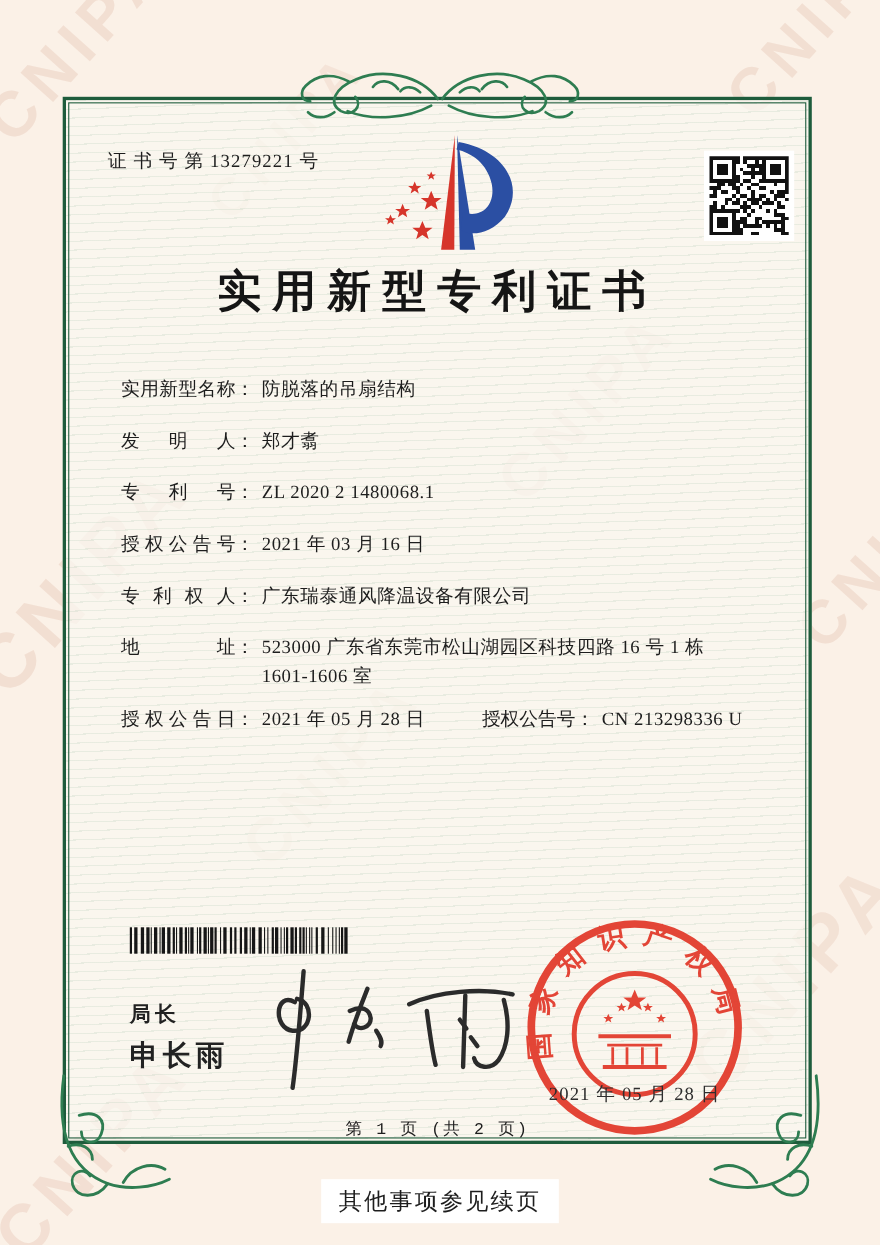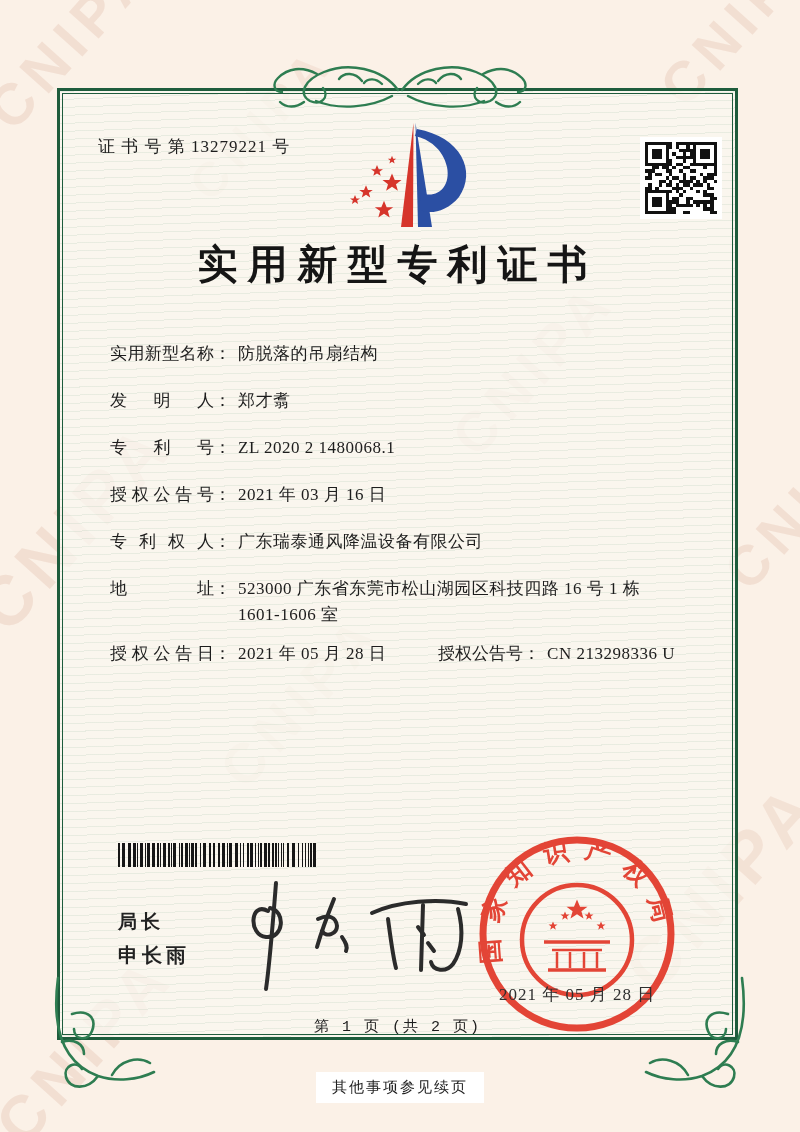--- a/index.html
+++ b/index.html
@@ -69,37 +69,37 @@
   .paras p {
     font-size:17px; line-height:1.62; text-align:justify; text-indent:2em;
     letter-spacing:.4px;
   }
 
   
   .barcode { position:absolute; left:58px; top:752px; height:24px; display:flex; align-items:stretch; }
   .barcode span { display:block; background:#161616; }
   .sig-title { position:absolute; left:58px; top:818px; font-size:19px; font-weight:bold;
                letter-spacing:4px; font-family:"Liberation Sans","DejaVu Sans",sans-serif; color:#222; }
-  .sig-name  { position:absolute; left:58px; top:851px; font-size:20px; font-weight:bold;
+  .sig-name  { position:absolute; left:58px; top:851px; font-size:26px; font-weight:bold;
                letter-spacing:4px; font-family:"Liberation Sans","DejaVu Sans",sans-serif; color:#222;text-align:right; }
   .sig-hand { position:absolute; left:162px; top:780px; width:266px; height:122px; }
   .seal { position:absolute; left:414px; top:740px; width:206px; height:206px; opacity:.95; }
   .seal-date {
     position:absolute; left:414px; top:892px; width:206px; text-align:center;
     font-size:17px; color:#2e2e2e; letter-spacing:1px; z-index:3;
   }
   .page-info { position:absolute; left:0; right:0; top:926px; text-align:center; font-size:15px; letter-spacing:2px;font-family:Liberation Mono, monospace; }
 
   
   .ornament-top { position:absolute; left:250px; top:54px; width:300px; height:66px; z-index:2; }
   .ornament-bl  { position:absolute; left:42px;  top:972px; width:138px; height:138px; z-index:2; }
   .ornament-br  { position:absolute; left:620px; top:972px; width:138px; height:138px; z-index:2; transform:scaleX(-1); }
   .foot-note {
     position:absolute; left:50%; top:1072px; transform:translateX(-50%);
-    background:#ffffff; padding:6px 16px; font-size:15px; letter-spacing:2px; z-index:2;
+    background:#ffffff; padding:6px 16px; font-size:21px; letter-spacing:2px; z-index:2;
   }
   svg { display:block; }
 </style>
 </head>
 <body>
 
 <span class="wm wm1">CNIPA</span>
 <span class="wm wm2">CNIPA</span>
 <span class="wm wm3">CNIPA</span>
 <span class="wm wm4">CNIPA</span>

